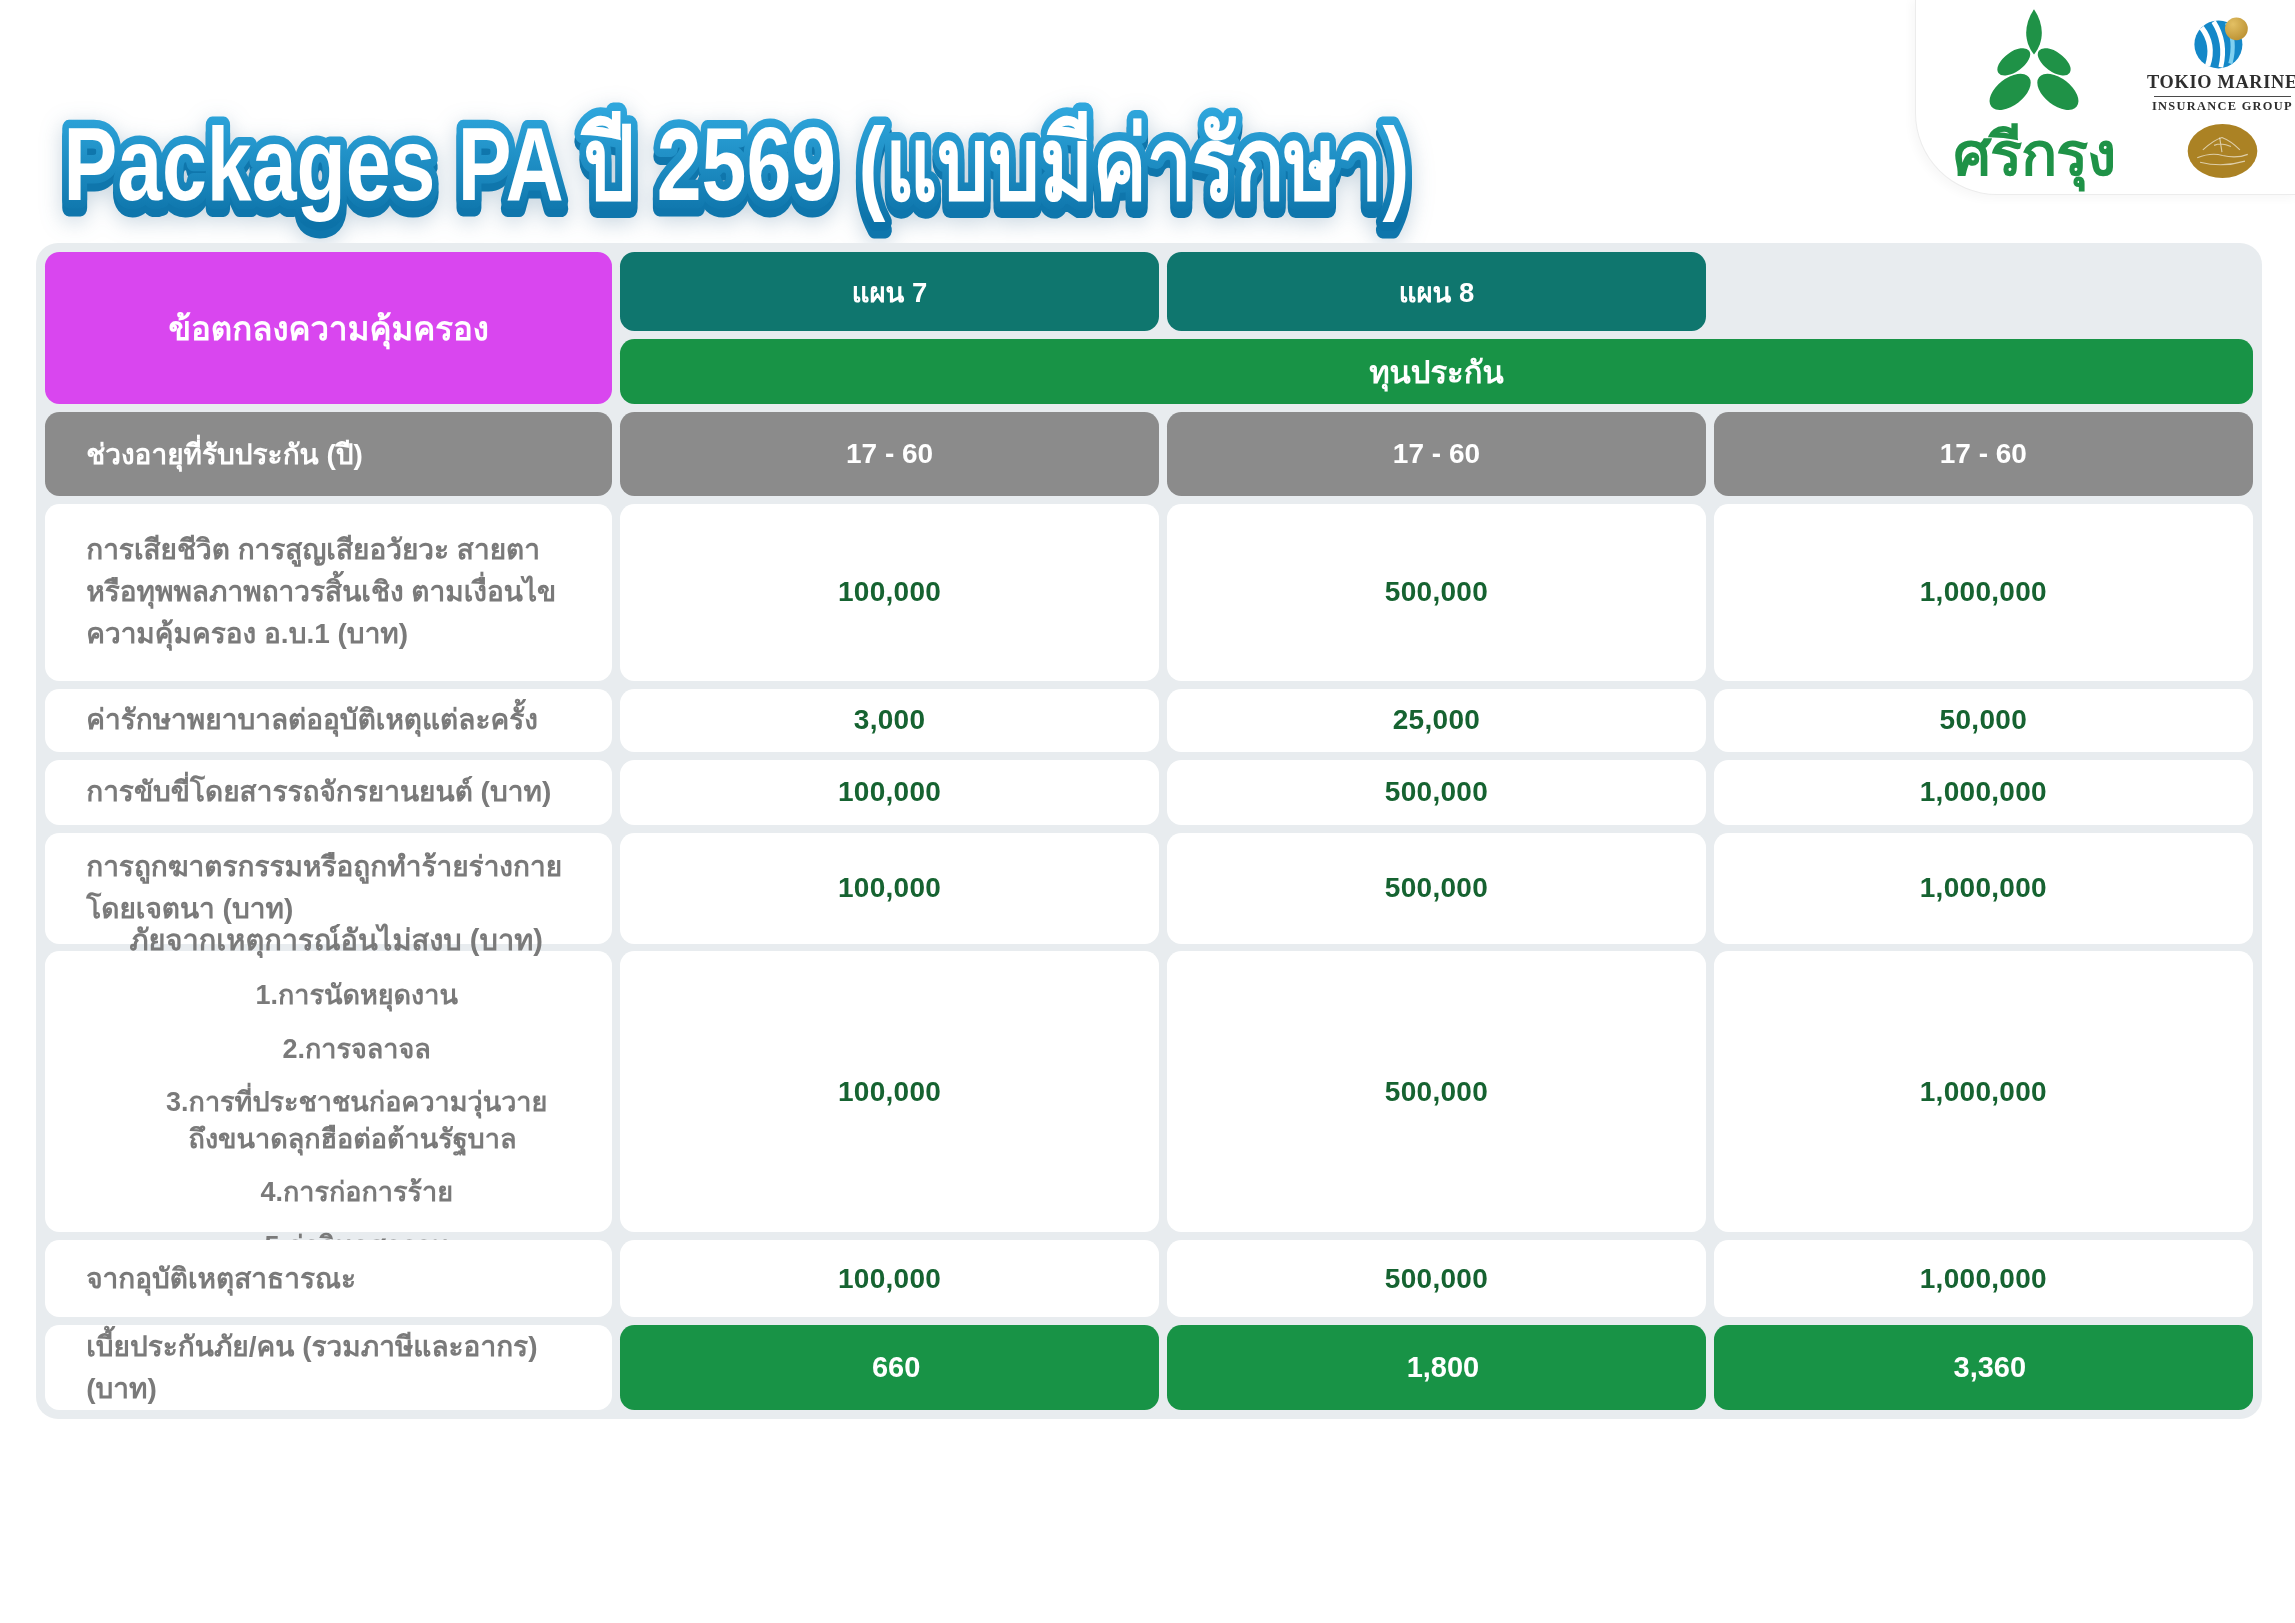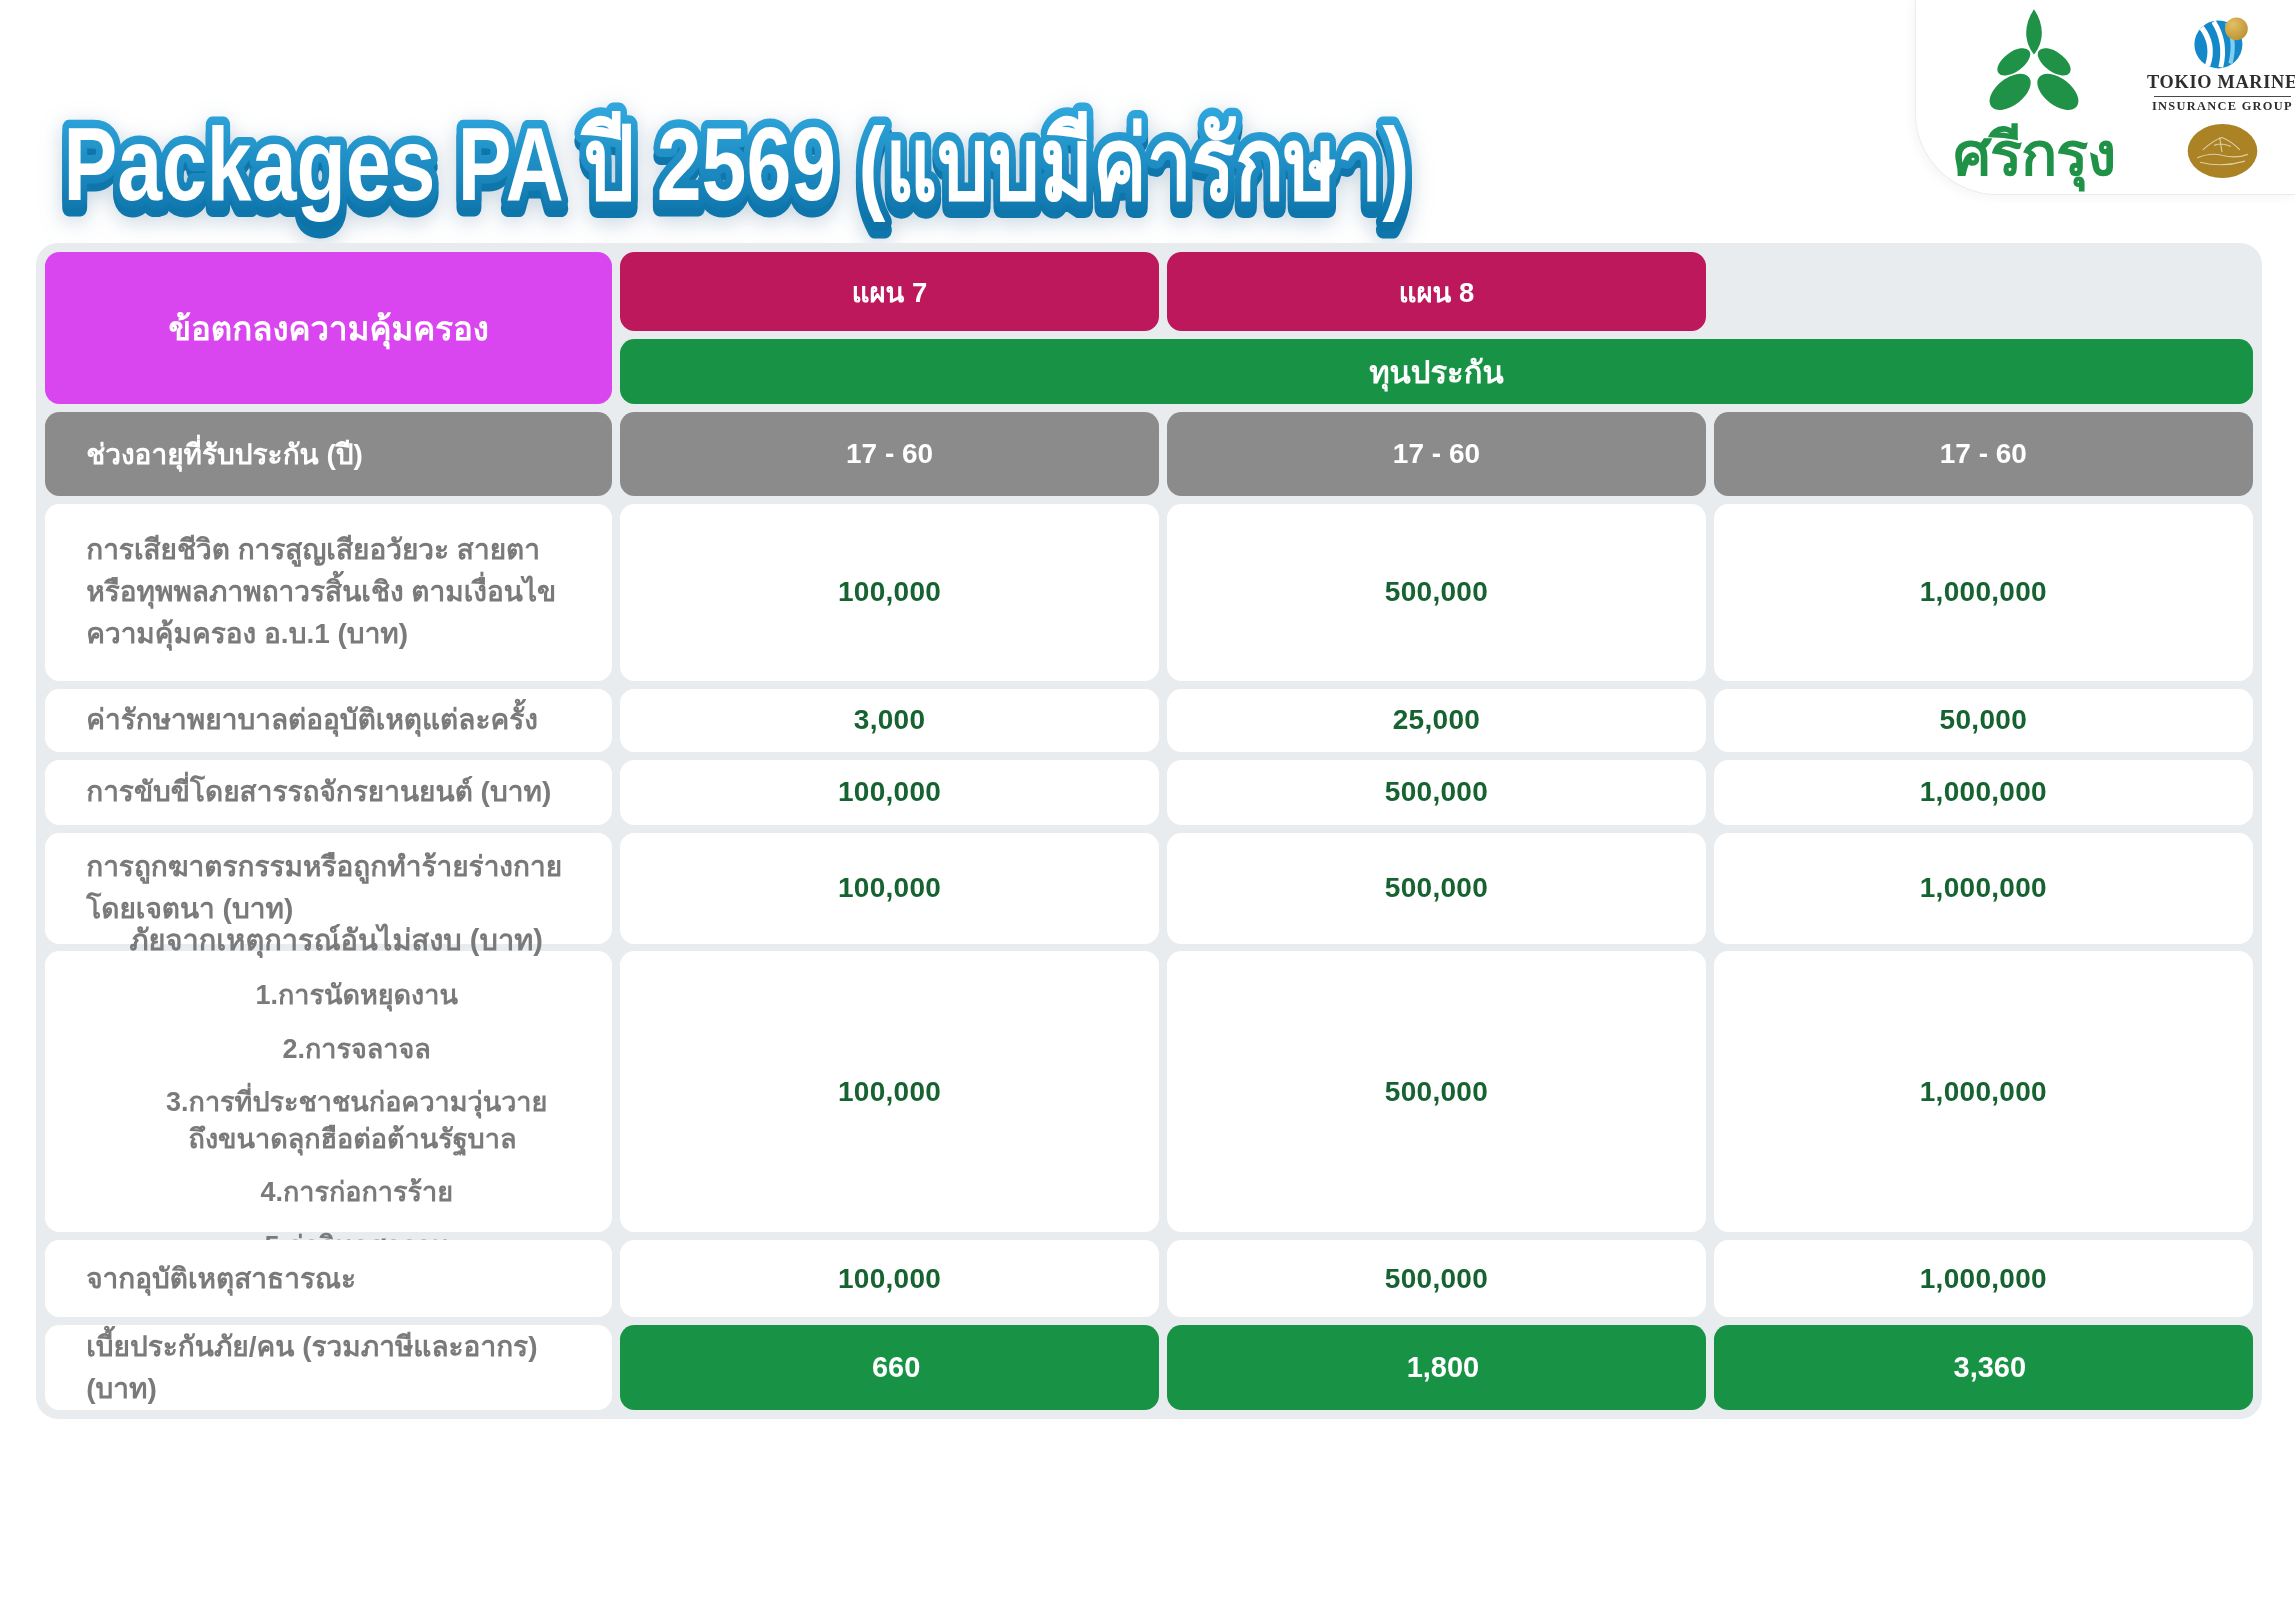--- a/index.html
+++ b/index.html
@@ -38,21 +38,21 @@
     position:absolute;left:36px;top:243px;width:2226px;box-sizing:border-box;
     background:#e8ecef;border-radius:22px;padding:9.2px;
     display:grid;
     grid-template-columns:567px repeat(3,1fr);
     grid-template-rows:79px 65px 84px 177px 63px 65px 111px 281px 77px 85px;
     gap:7.9px;
   }
   .cell{background:#ffffff;border-radius:14.4px;display:flex;align-items:center;box-sizing:border-box;}
   .center{justify-content:center;text-align:center;}
   .gold{background:#d946ef;}
-  .dgreen{background:#be185d;}
+  .dgreen{background:#0f766e;}
   .mgreen{background:#189346;}
   .graybg{background:#8b8b8b;}
   .whitetext{color:#ffffff;font-weight:700;}
   .coverage{grid-column:1;grid-row:1/3;font-size:33px;}
   .plan{font-size:27.5px;}
   .gc1{grid-column:1;} .gc2{grid-column:2;} .gc3{grid-column:3;} .gc4{grid-column:4;}
   .gr1{grid-row:1;} .gr2{grid-row:2;} .gr3{grid-row:3;} .gr4{grid-row:4;} .gr5{grid-row:5;}
   .gr6{grid-row:6;} .gr7{grid-row:7;} .gr8{grid-row:8;} .gr9{grid-row:9;} .gr10{grid-row:10;}
   .band{grid-column:2/5;font-size:31px;}
   .age-label{font-size:28px;padding-left:41px;}

